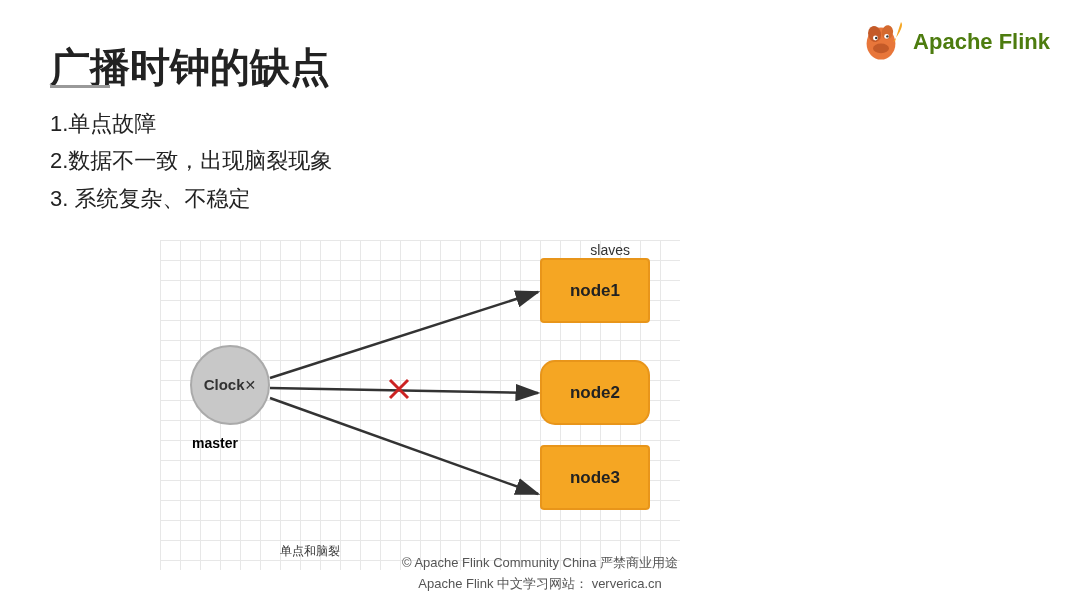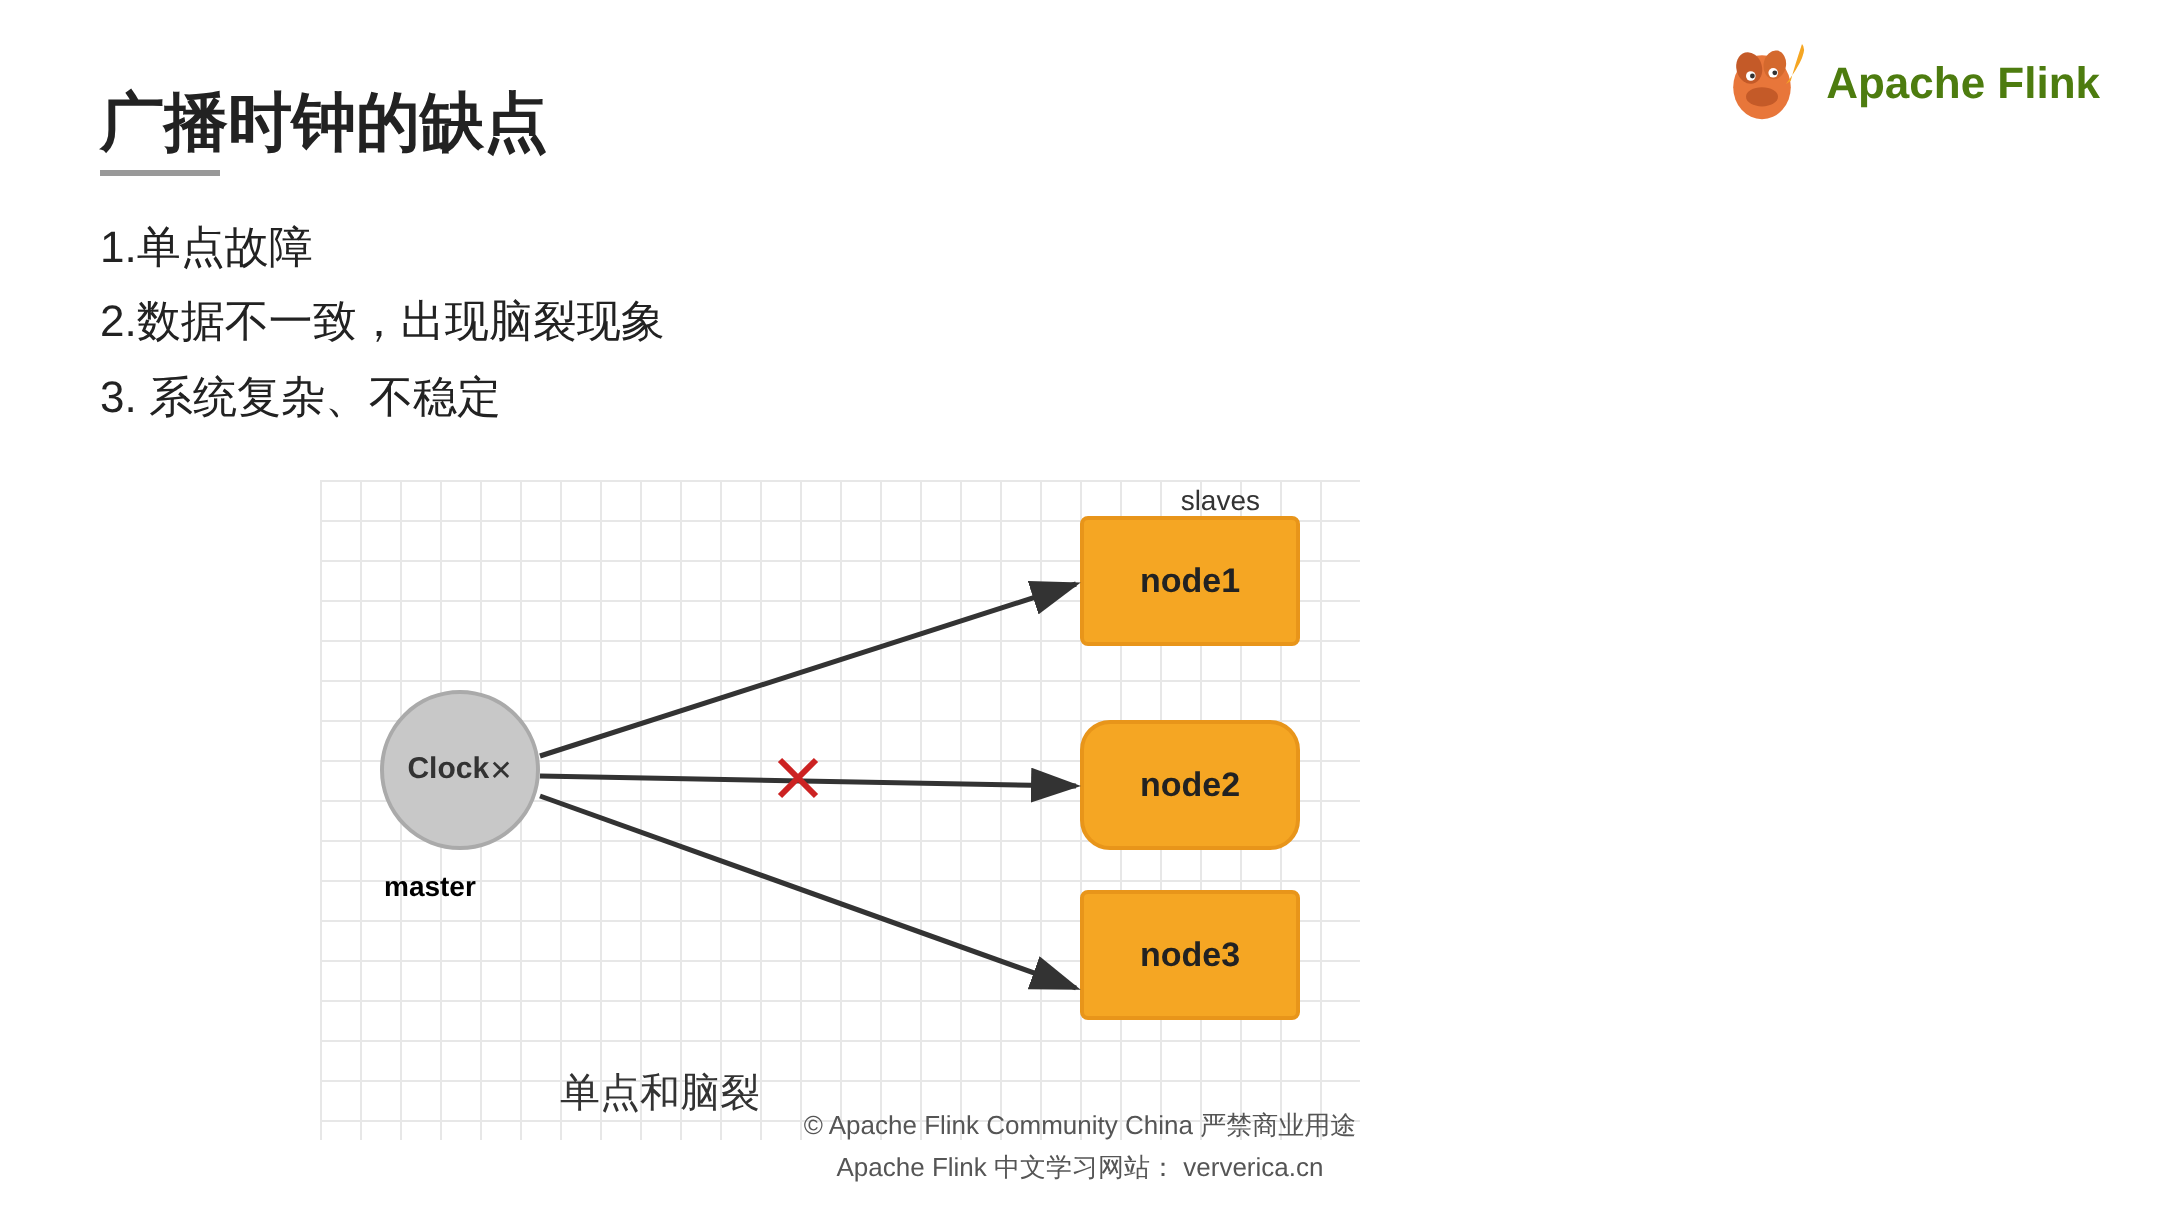--- a/index.html
+++ b/index.html
@@ -30,21 +30,21 @@
       font-weight: bold;
       color: #4d7c0f;
       font-family: Arial, sans-serif;
     }
 
     
     .main-title {
       position: absolute;
       top: 40px;
       left: 50px;
-      font-size: 32px;
+      font-size: 40px;
       font-weight: bold;
       color: #222;
     }
     .title-underline {
       position: absolute;
       top: 85px;
       left: 50px;
       width: 60px;
       height: 3px;
       background: #999;
@@ -157,21 +157,21 @@
       width: 100%;
       height: 100%;
       pointer-events: none;
     }
 
     
     .bottom-label {
       position: absolute;
       bottom: 10px;
       left: 120px;
-      font-size: 20px;
+      font-size: 12px;
       color: #333;
       font-family: 'SimHei', 'Microsoft YaHei', Arial, sans-serif;
     }
 
     
     .footer {
       position: absolute;
       bottom: 14px;
       left: 0;
       right: 0;

